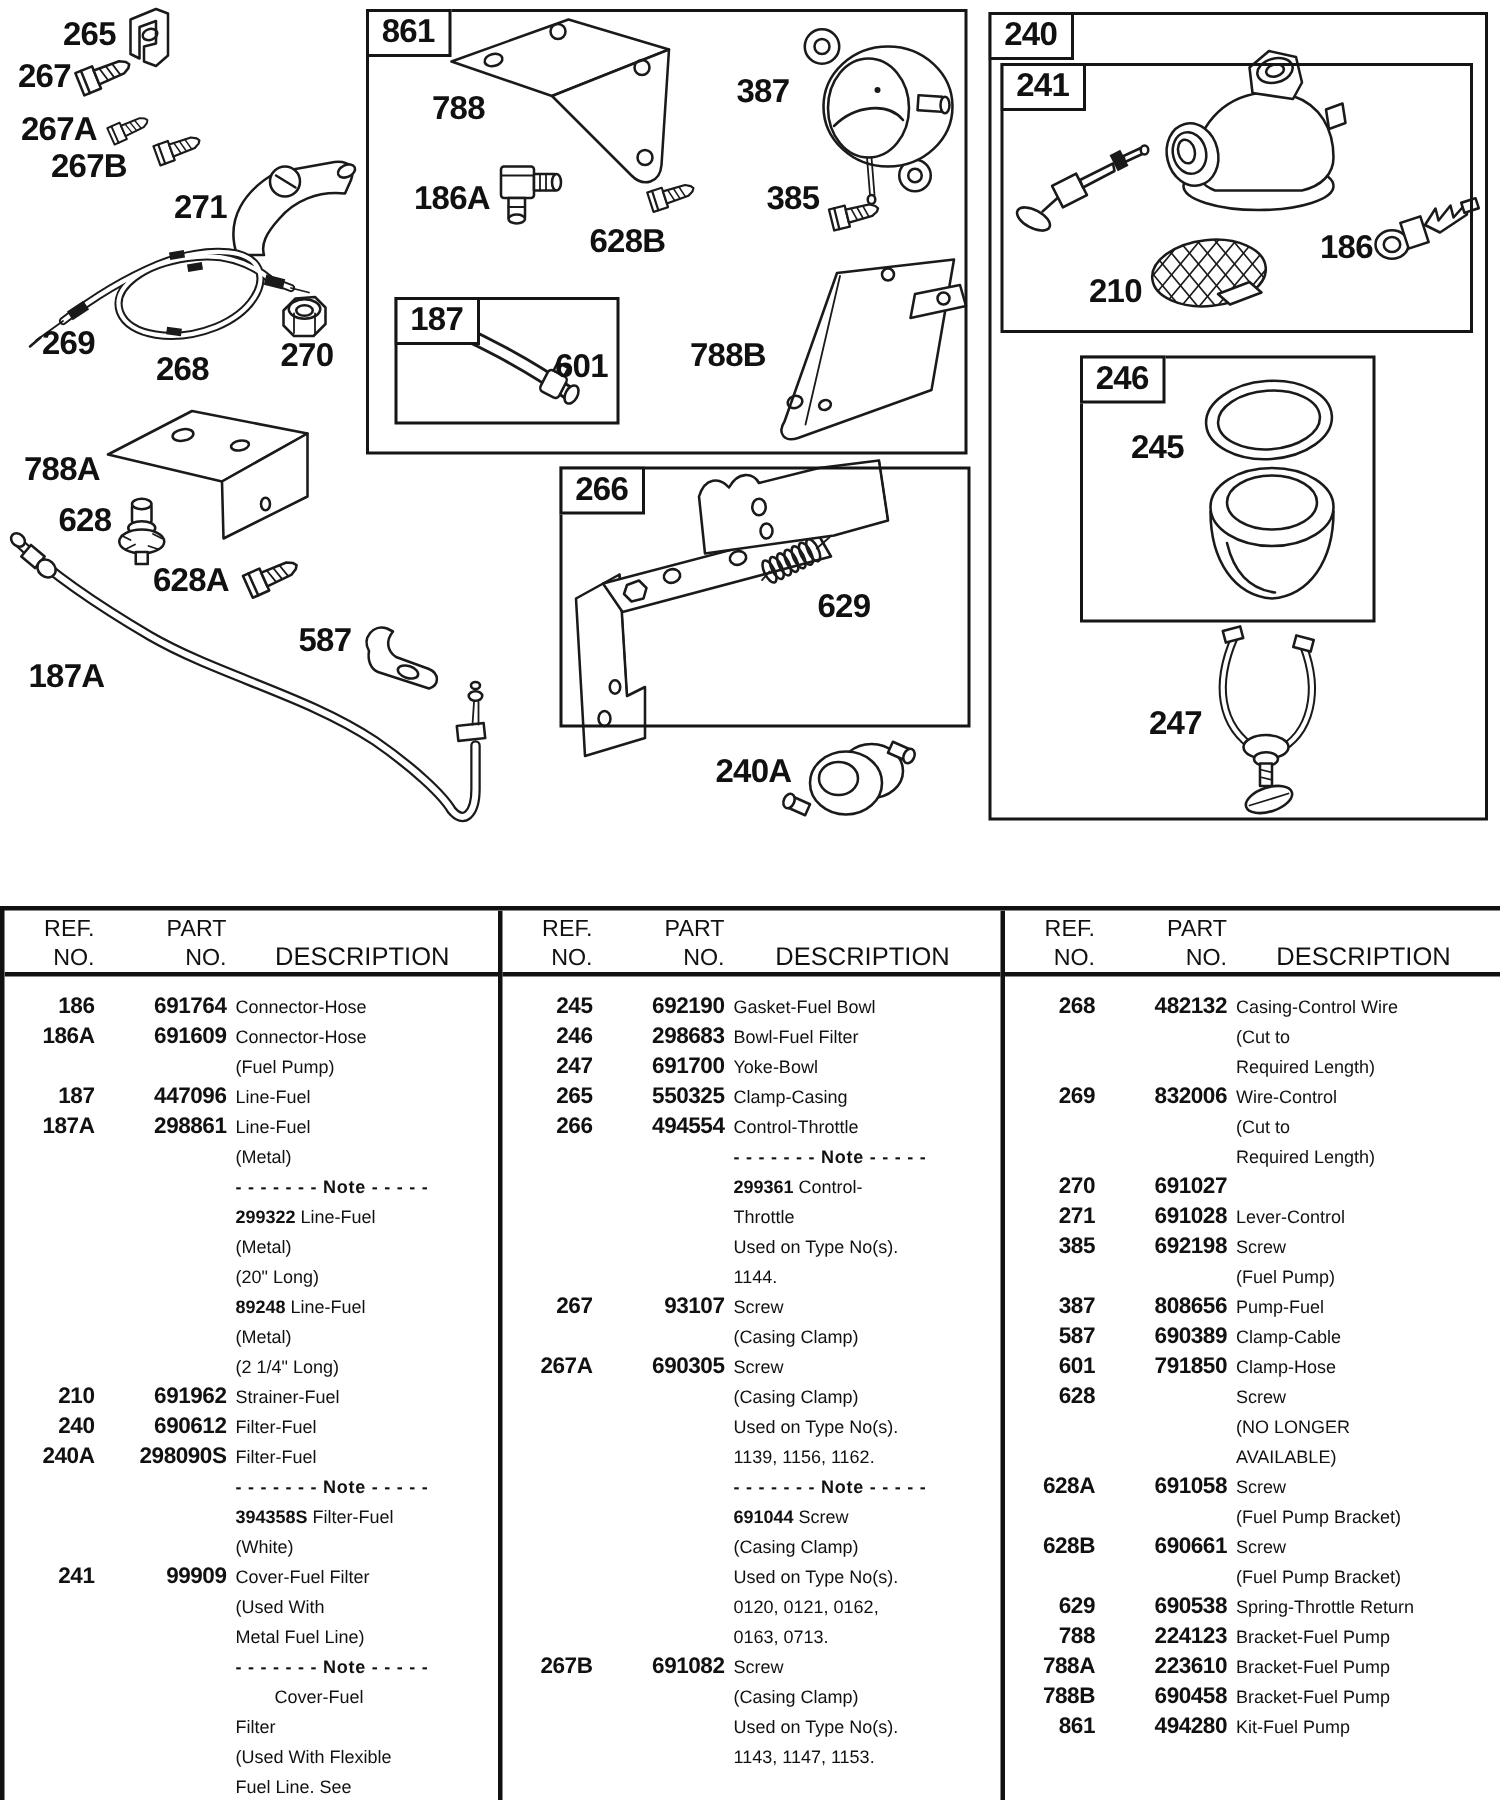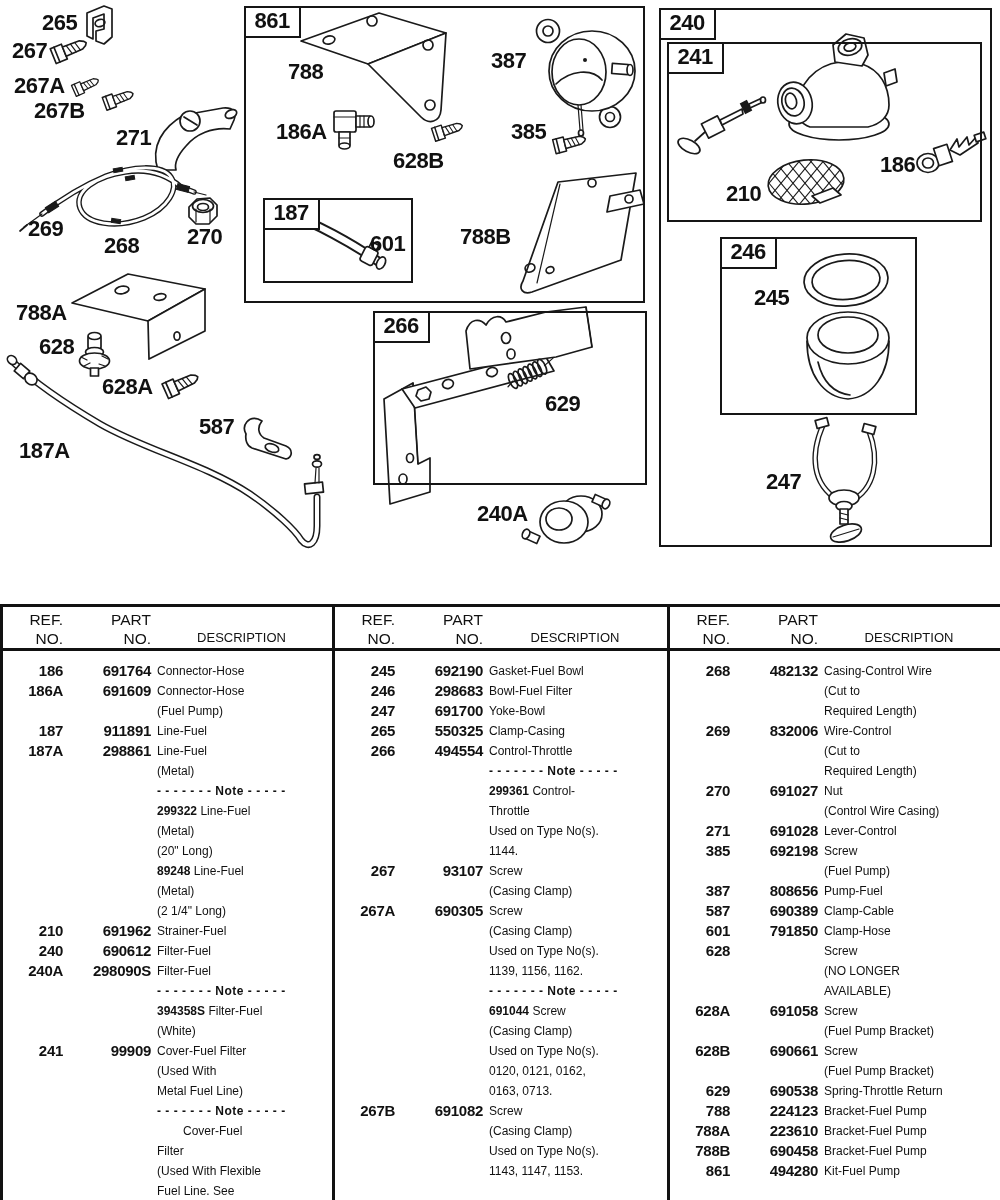--- a/index.html
+++ b/index.html
@@ -29,21 +29,21 @@
   .parts-table{position:absolute;left:0;top:604px;width:1000px;height:610px;box-sizing:border-box;
         border-top:3.5px solid #111;border-left:3.5px solid #111;border-bottom:3px solid #111;
         display:flex;background:#fff;overflow:hidden;}
   .pcol{box-sizing:border-box;}
   .pcol.c1{width:329px;}
   .pcol.c2{width:335px;border-left:3px solid #111;}
   .pcol.c3{flex:1;border-left:3px solid #111;}
   .phead{height:44px;border-bottom:3px solid #111;box-sizing:border-box;display:grid;
         grid-template-columns:52px 84px 1fr;column-gap:4px;padding:3px 4px 0 8px;}
   .phead .h{font-size:15.5px;line-height:19px;text-align:right;white-space:pre-line;}
-  .phead .hd{font-size:13px;line-height:19px;text-align:center;align-self:end;padding-bottom:1px;}
+  .phead .hd{font-size:17px;line-height:19px;text-align:center;align-self:end;padding-bottom:1px;}
   .pbody{padding:10px 2px 0 8px;}
   .prow{display:grid;grid-template-columns:52px 84px 1fr;column-gap:4px;align-items:start;}
   .pref,.ppart{font-weight:700;font-size:15px;line-height:20px;text-align:right;letter-spacing:-0.3px;}
   .pdesc{font-size:12px;line-height:20px;padding-left:2px;}
   .dl{white-space:nowrap;}
   .dl.note{font-weight:700;letter-spacing:0.5px;}
   .dl.b{font-weight:400;}
   .dl.ind{padding-left:26px;}
 </style>
 </head>
@@ -384,21 +384,21 @@
           <div class="prow">
             <div class="pref">186A</div>
             <div class="ppart">691609</div>
             <div class="pdesc">
               <div class="dl n">Connector-Hose</div>
               <div class="dl n">(Fuel Pump)</div>
             </div>
           </div>
           <div class="prow">
             <div class="pref">187</div>
-            <div class="ppart">911891</div>
+            <div class="ppart">447096</div>
             <div class="pdesc">
               <div class="dl n">Line-Fuel</div>
             </div>
           </div>
           <div class="prow">
             <div class="pref">187A</div>
             <div class="ppart">298861</div>
             <div class="pdesc">
               <div class="dl n">Line-Fuel</div>
               <div class="dl n">(Metal)</div>
@@ -560,24 +560,20 @@
             <div class="ppart">832006</div>
             <div class="pdesc">
               <div class="dl n">Wire-Control</div>
               <div class="dl n">(Cut to</div>
               <div class="dl n">Required Length)</div>
             </div>
           </div>
           <div class="prow">
             <div class="pref">270</div>
             <div class="ppart">691027</div>
-            <div class="pdesc">
-              <div class="dl n">Nut</div>
-              <div class="dl n">(Control Wire Casing)</div>
-            </div>
           </div>
           <div class="prow">
             <div class="pref">271</div>
             <div class="ppart">691028</div>
             <div class="pdesc">
               <div class="dl n">Lever-Control</div>
             </div>
           </div>
           <div class="prow">
             <div class="pref">385</div>

